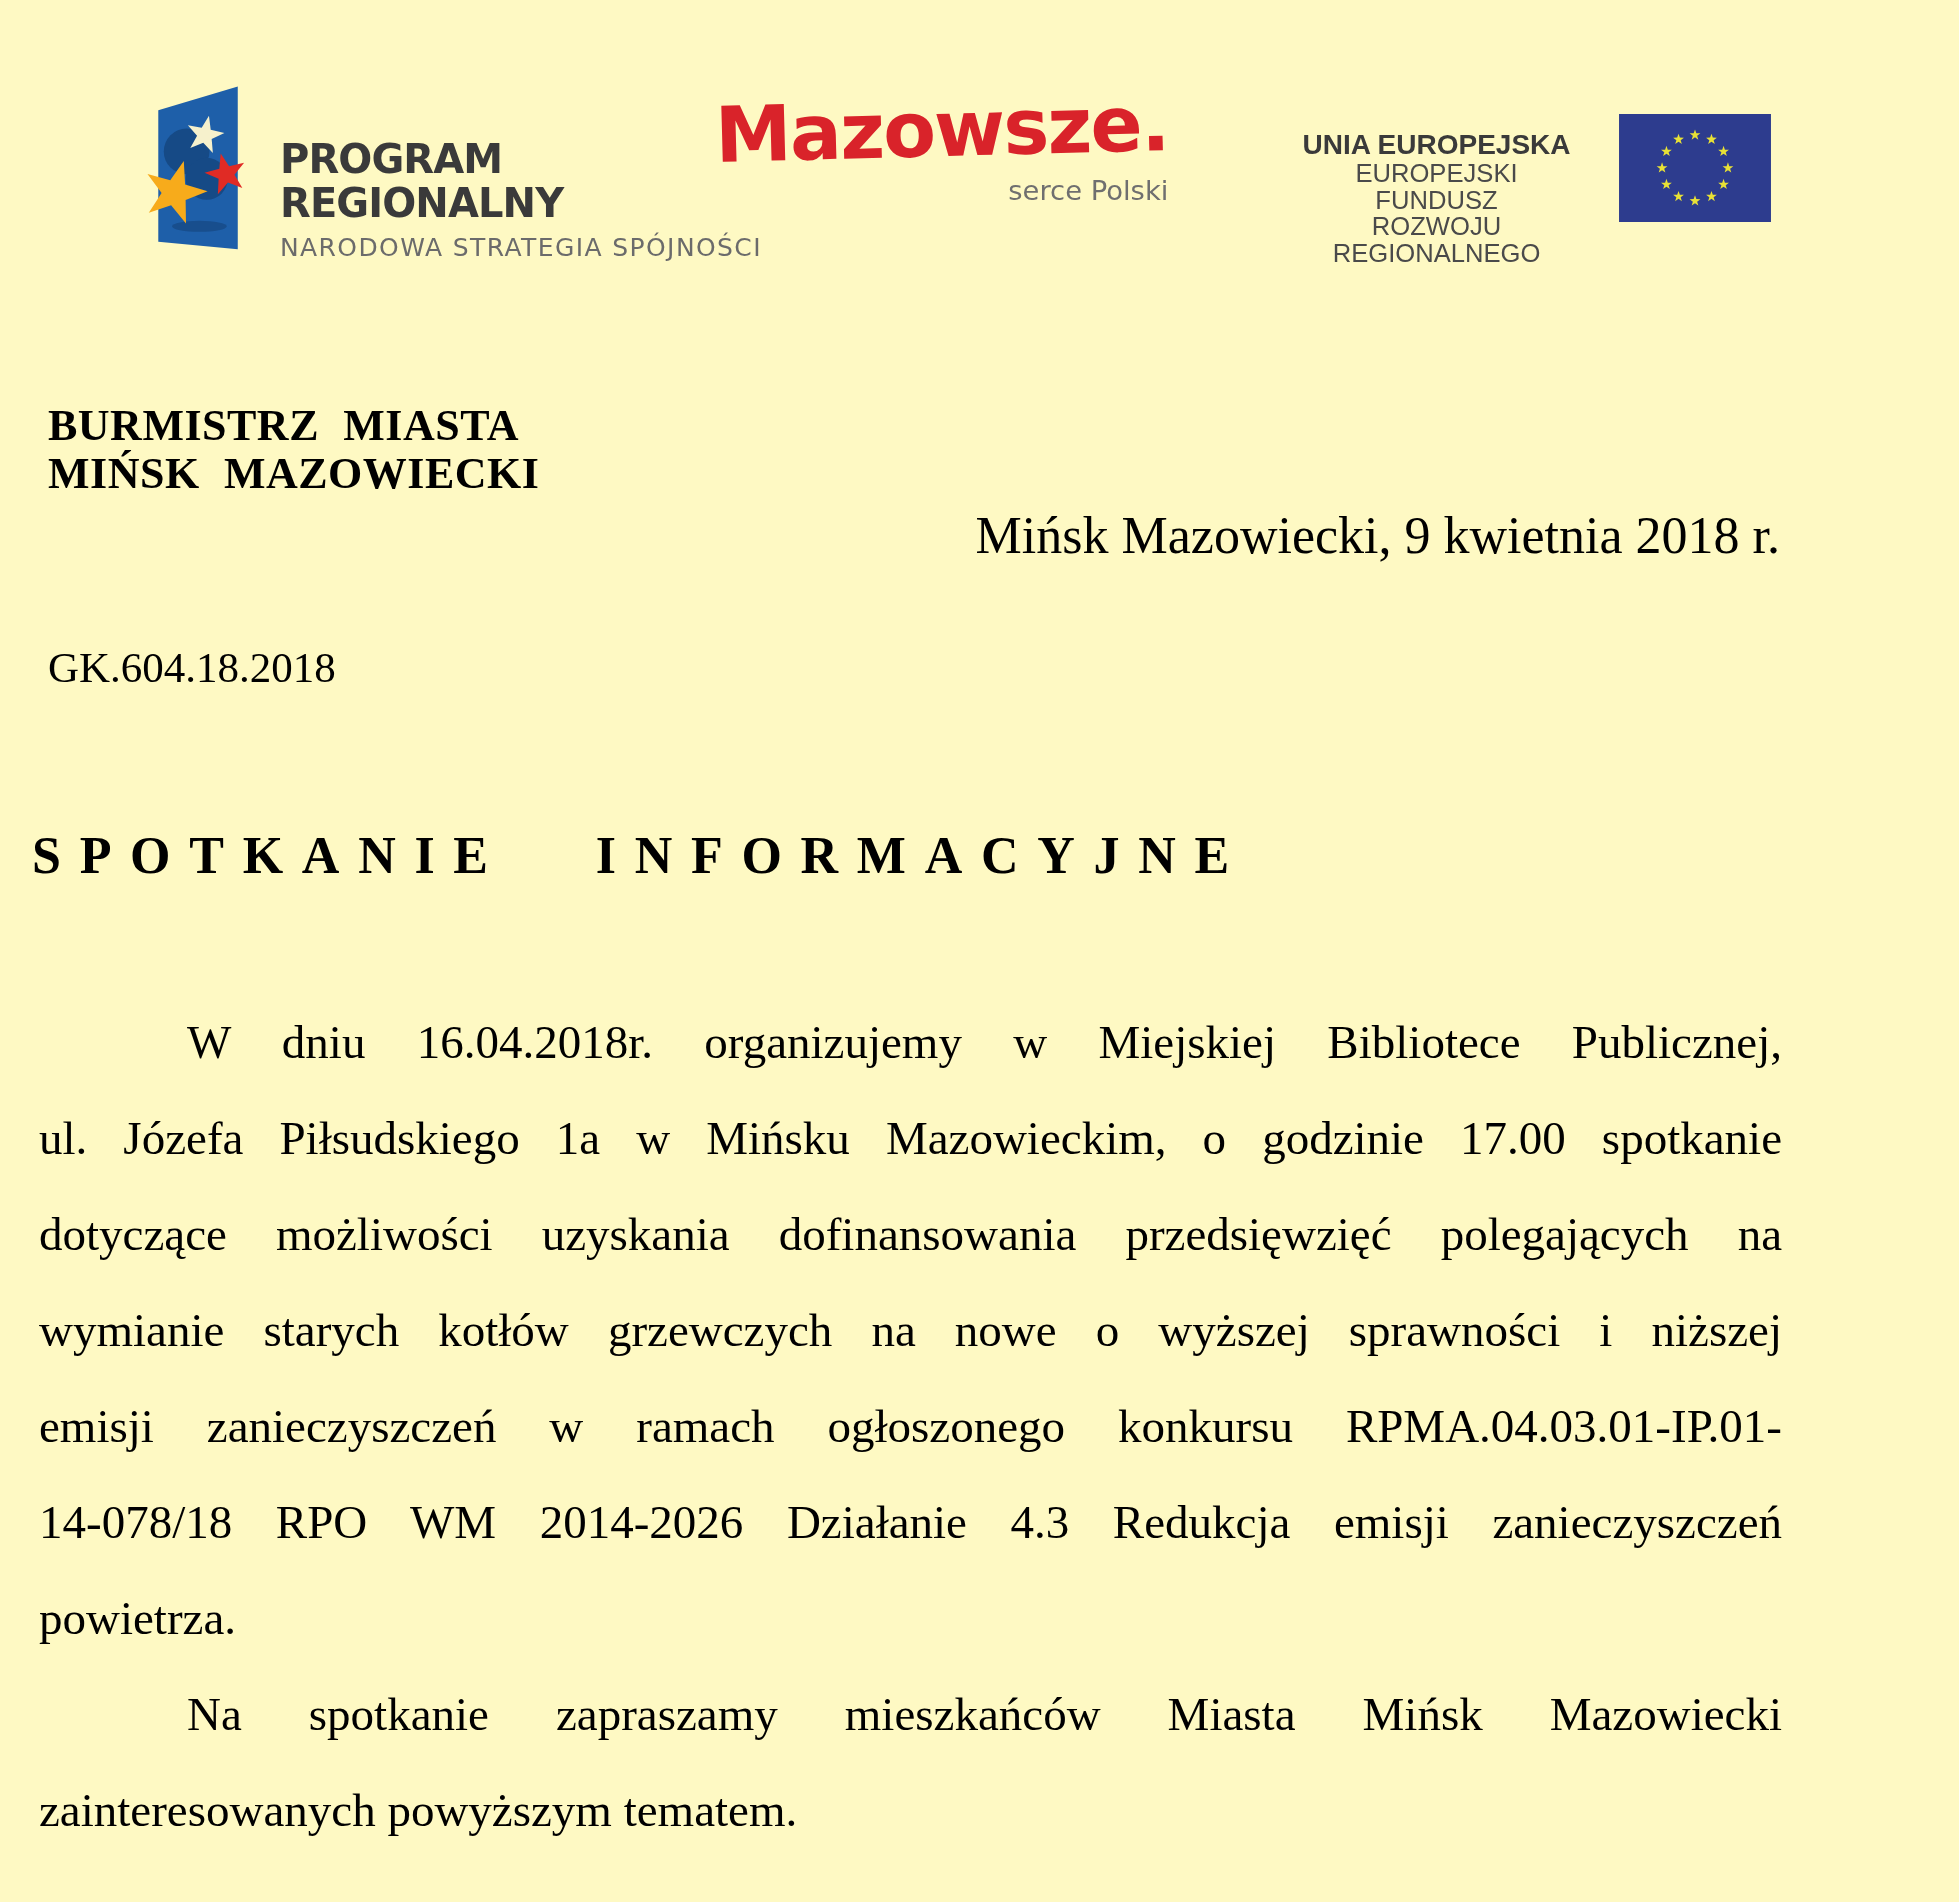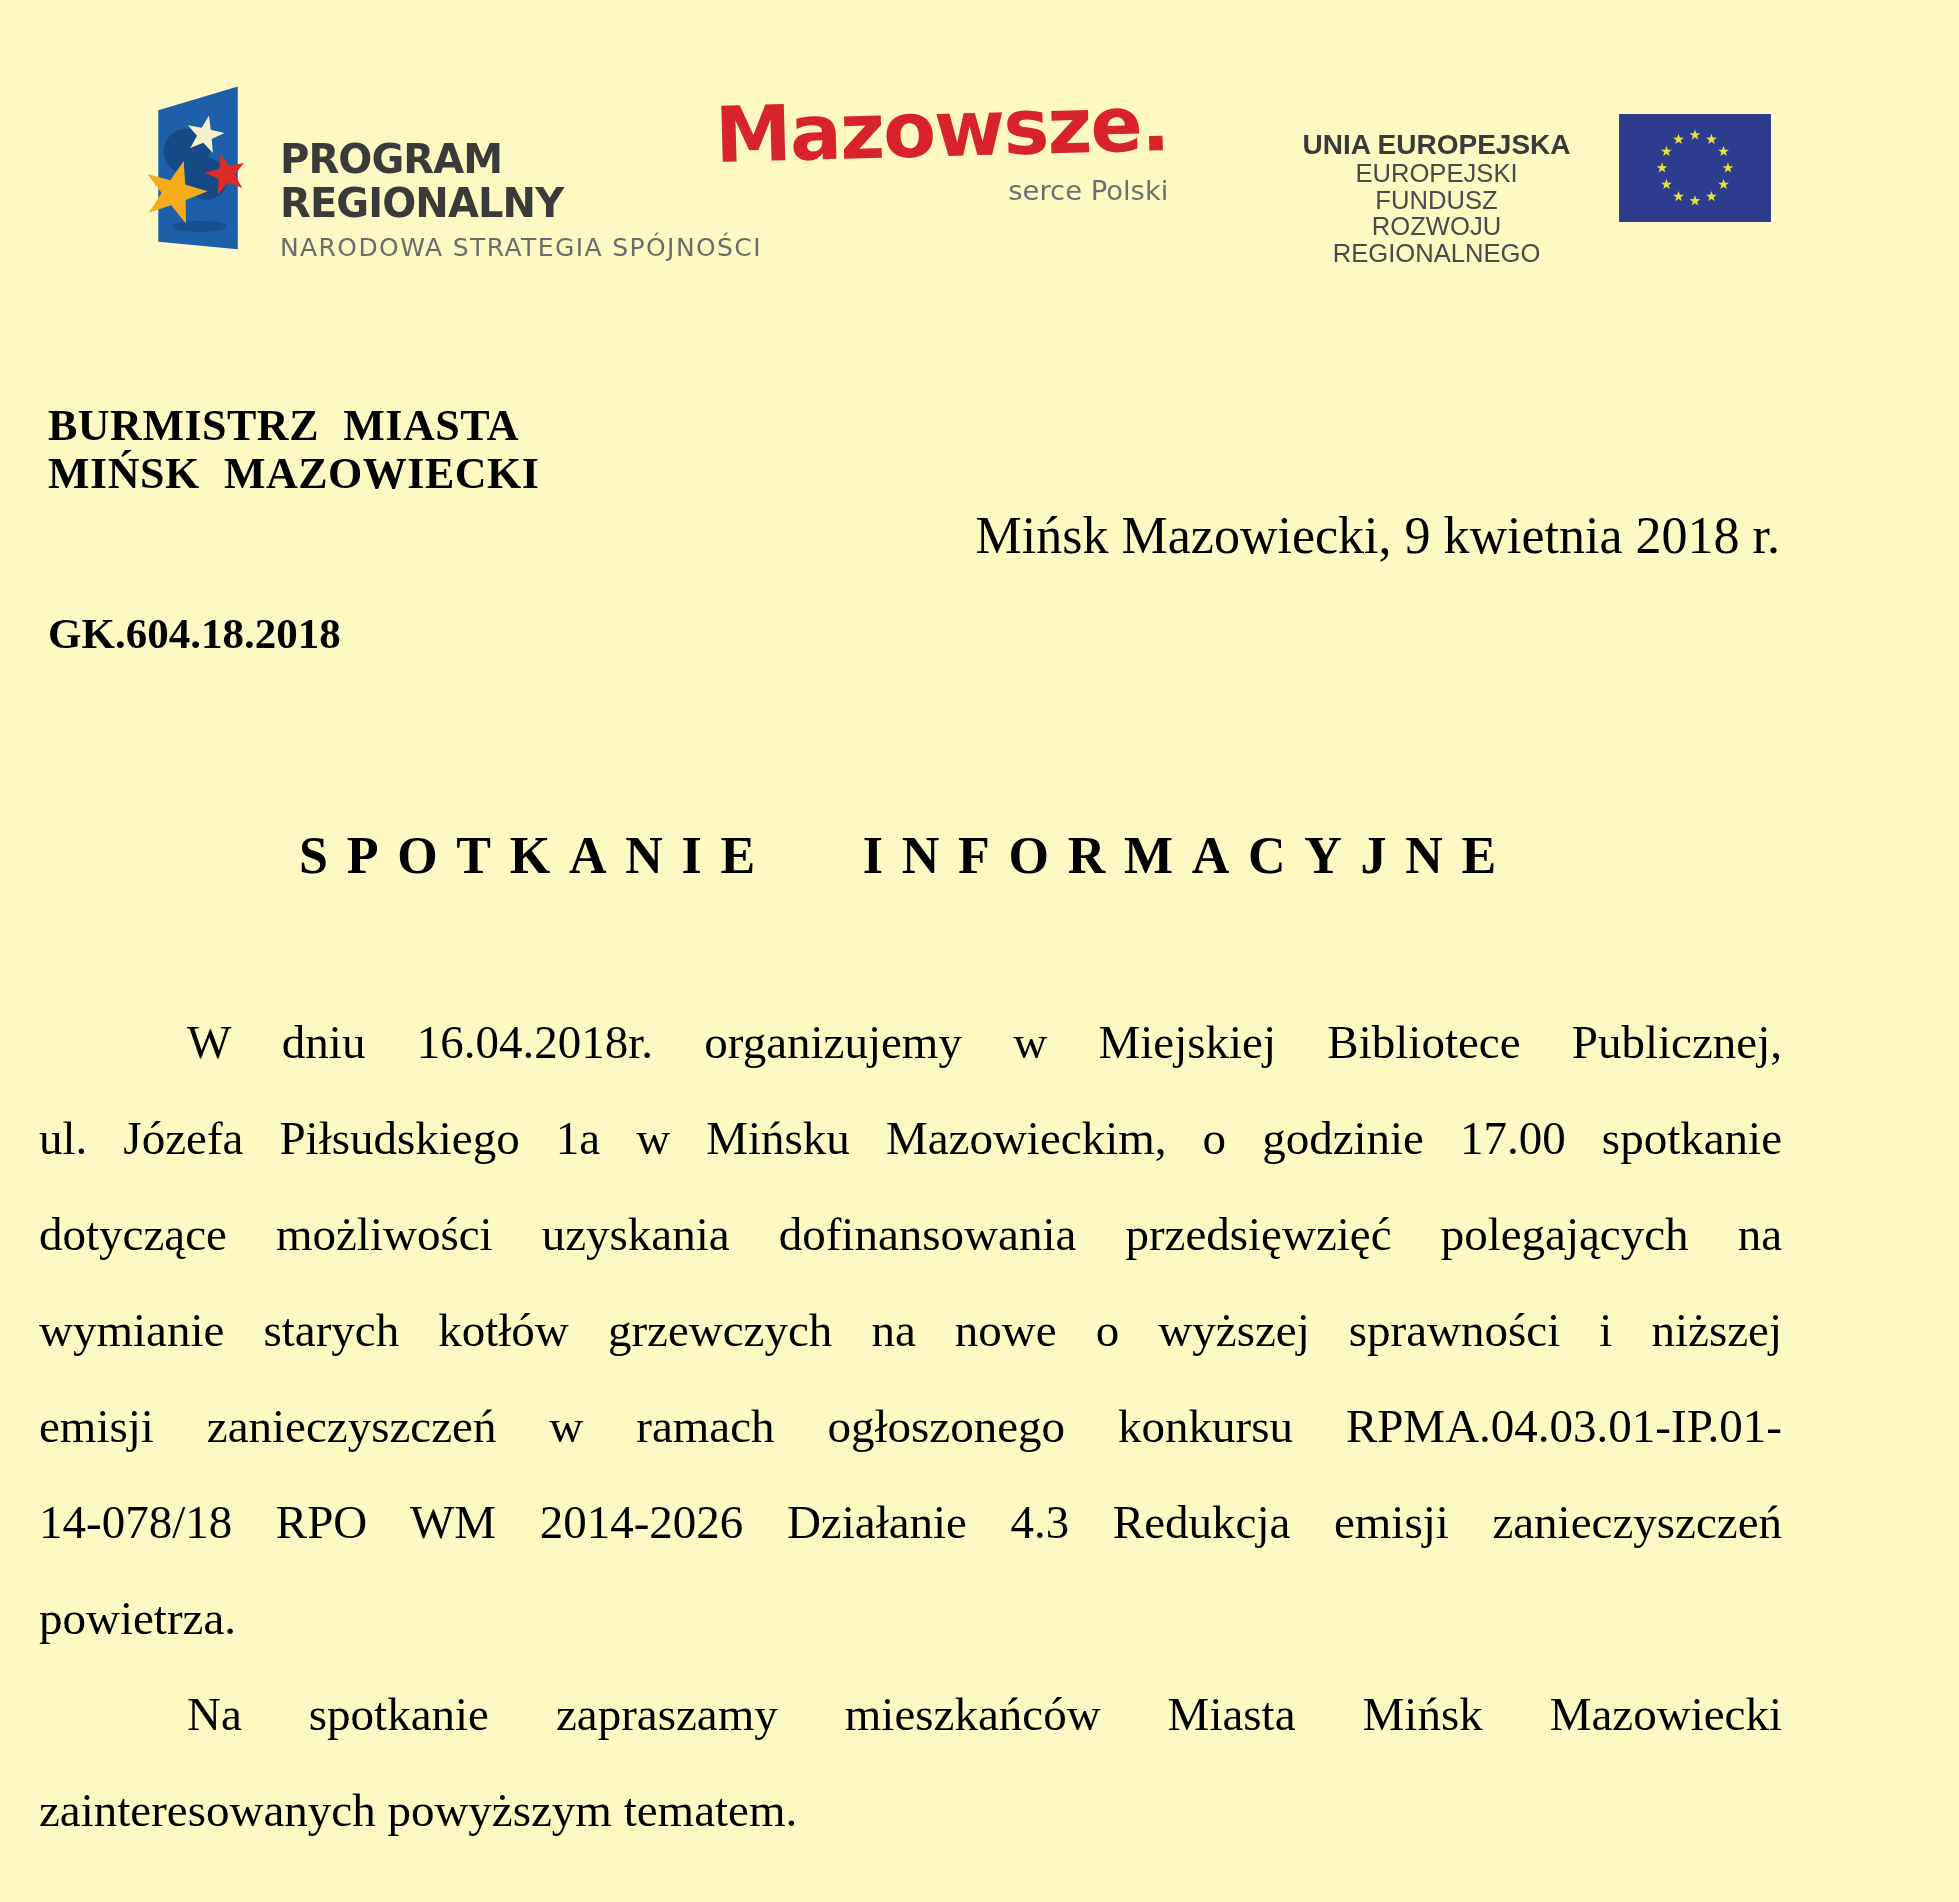--- a/index.html
+++ b/index.html
@@ -34,25 +34,25 @@
   .eu-flag { position:absolute; left:1619px; top:114px; }
 
   
   .sender { position:absolute; left:48px; top:402px;
             font-weight:bold; font-size:44px; line-height:48px;
             letter-spacing:0.5px; word-spacing:12.8px; }
 
   .date-line { position:absolute; left:48px; right:179px; top:512px;
                text-align:right; font-size:52px; line-height:48px; }
 
-  .ref-number { position:absolute; left:48px; top:610px;
-                font-weight:bold; font-size:43px; line-height:48px; }
+  .ref-number { position:absolute; left:48px; top:644px;
+                font-weight:normal; font-size:43px; line-height:48px; }
 
   .doc-title { position:absolute; left:32px; right:177px; top:827px;
-               text-align:center; font-weight:bold; font-size:52px; line-height:57px;
+               font-weight:bold; font-size:52px; line-height:57px;
                letter-spacing:0.36em; word-spacing:1.1em; white-space:nowrap; }
 
   .body-block { position:absolute; left:39px; right:177px; top:994px; font-size:47px; }
   .body-line {
     height:96px; line-height:96px; white-space:nowrap;
     text-align:justify; text-align-last:justify;
   }
   .body-line.indent { padding-left:148px; }
   .body-line.last { text-align:left; text-align-last:left; }
 </style>

